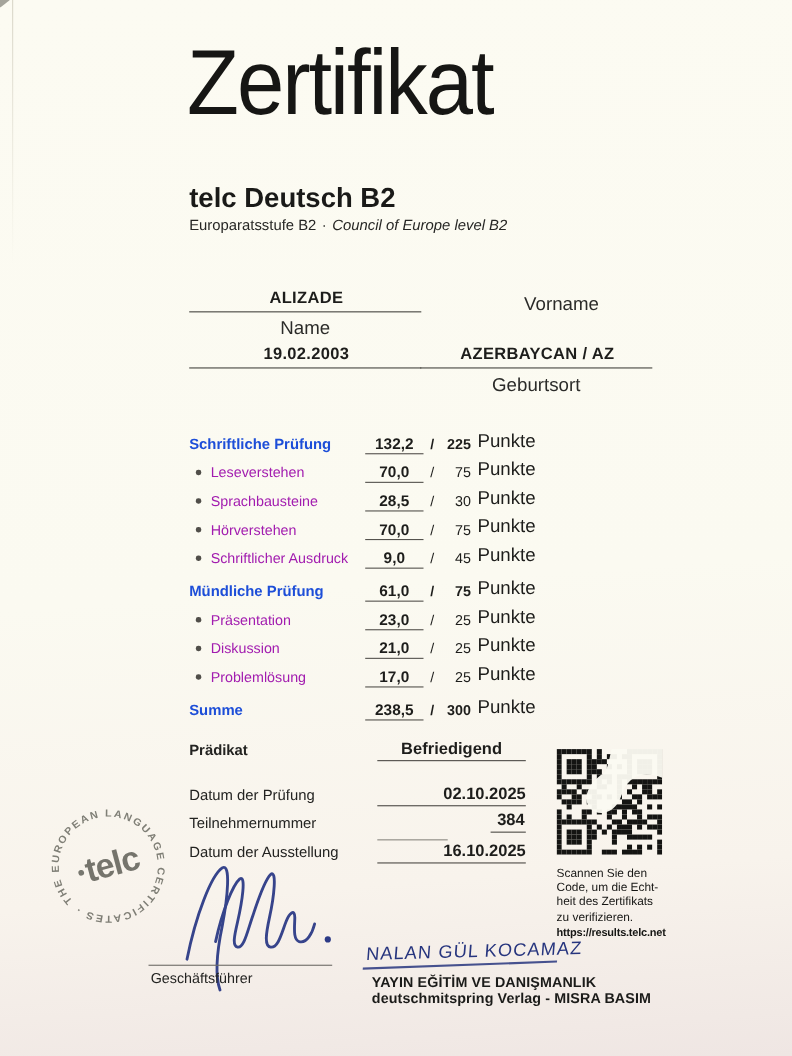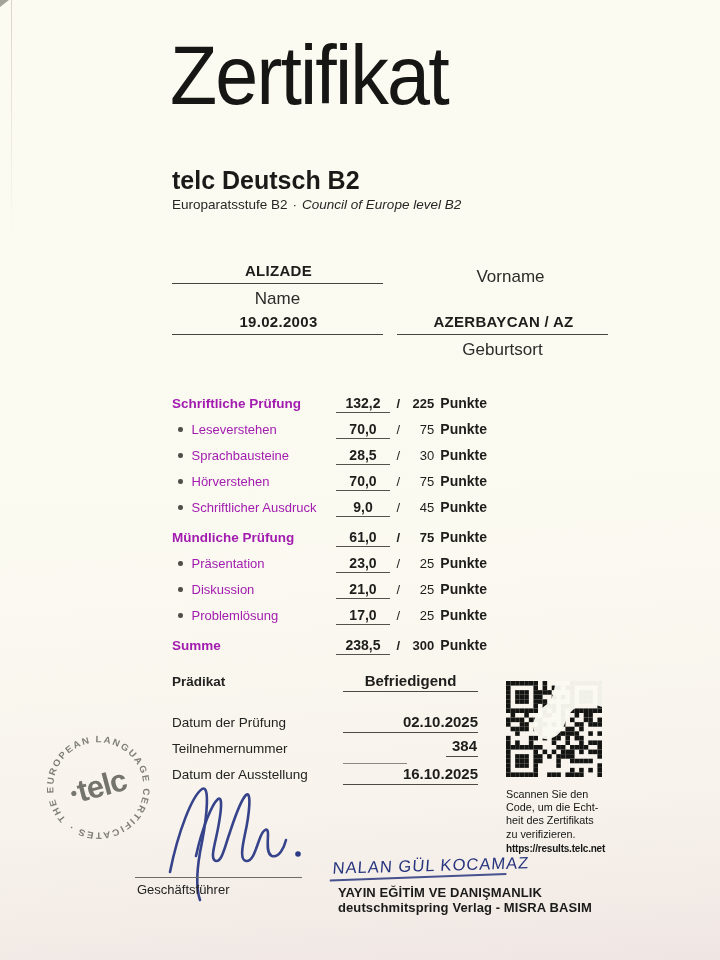--- a/index.html
+++ b/index.html
@@ -19,35 +19,35 @@
   .exam{position:absolute;left:172px;top:166px;font-size:25px;font-weight:700;color:#1a1a18;}
   .level{position:absolute;left:172px;top:197px;font-size:13.5px;color:#262624;}
   .level .en{font-style:italic;}
   .level .sep{padding:0 5px;}
 
   .field{position:absolute;width:211px;text-align:center;}
   .field .value{font-size:15px;font-weight:700;letter-spacing:.3px;
     padding:0 0 4px 2px;border-bottom:1.5px solid #45443f;min-height:17px;}
   .field .label{font-size:17px;margin-top:5px;color:#2b2b29;}
   .f-name{left:172px;top:262px;} .f-vorname{left:405px;top:262px;}
-  .f-gebdat{left:172px;top:313px;} .f-gebort{left:397px;top:313px;}
+  .f-gebdat{left:172px;top:313px;} .f-gebort{left:382px;top:313px;}
 
   .scores{position:absolute;left:172px;top:389px;width:315px;}
   .srow{display:flex;align-items:flex-end;height:26px;}
   .srow.gap{margin-top:4px;}
   .srow .lbl{width:171px;display:flex;align-items:center;font-size:13px;margin-bottom:4px;color:#a21caf;}
-  .srow.section .lbl{font-size:13.5px;font-weight:700;color:#a21caf;}
+  .srow.section .lbl{font-size:13.5px;font-weight:700;color:#1d4ed8;}
   .srow.sub .lbl .bullet{width:4.5px;height:4.5px;border-radius:50%;background:#504e49;
     margin:0 9px 0 6px;flex:none;}
   .srow .val{width:57px;text-align:center;font-size:14px;font-weight:700;
     border-bottom:1.4px solid #54524d;padding-bottom:1px;margin-bottom:2px;}
   .srow .slash{width:17px;text-align:center;font-size:13px;margin-bottom:4px;}
   .srow .max{width:29px;text-align:right;font-size:13px;margin-bottom:4px;}
   .srow.section .max,.srow.section .slash{font-weight:700;}
-  .srow .unit{padding-left:6px;font-size:14px;margin-bottom:4px;font-weight:bold;}
+  .srow .unit{padding-left:6px;font-size:17px;margin-bottom:4px;}
 
   .result{position:absolute;left:172px;top:667px;width:306px;}
   .rrow{display:flex;align-items:flex-end;height:25px;}
   .rrow .lbl{flex:1;font-size:13.5px;margin-bottom:3px;color:#232321;}
   .rrow.praedikat .lbl{font-weight:700;}
   .rrow .vbox{width:135px;border-bottom:1.5px solid #4c4a45;padding-bottom:2px;
     font-size:15px;font-weight:700;text-align:right;}
   .rrow.praedikat .vbox{text-align:center;}
   .details .rrow{height:26px;}
   .details{margin-top:15px;}

